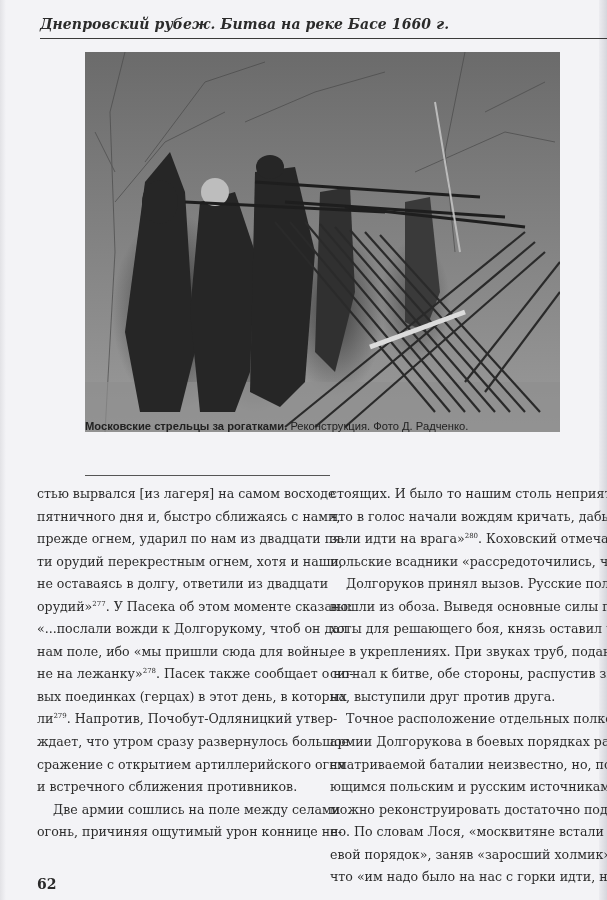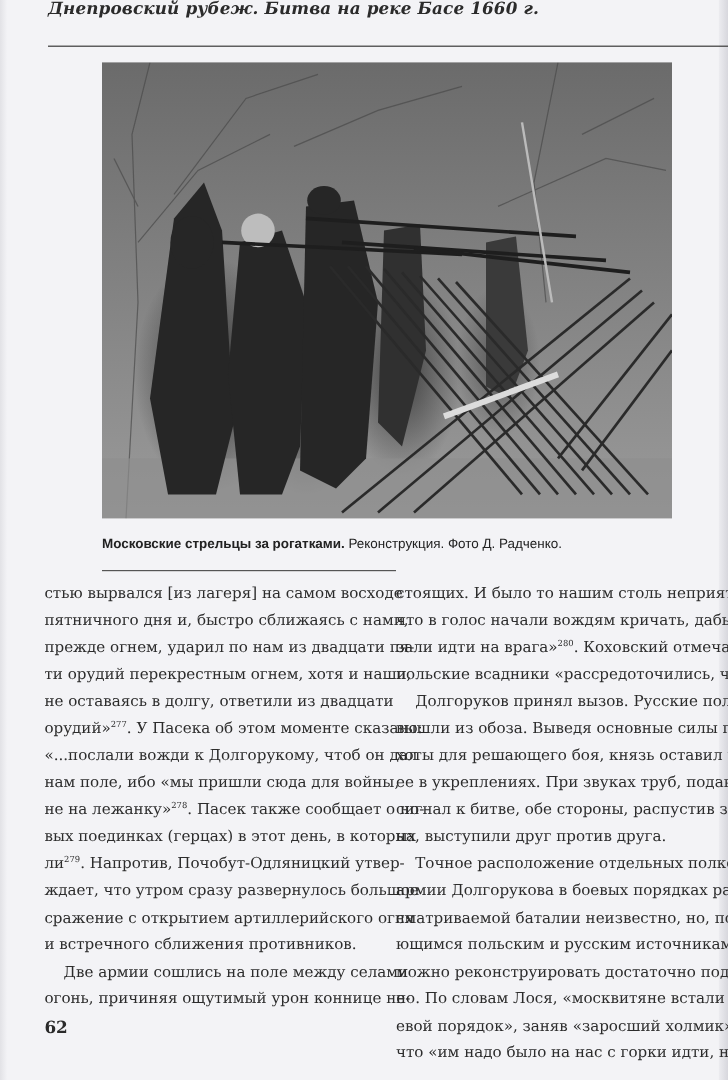--- a/index.html
+++ b/index.html
@@ -12,63 +12,63 @@
   }
   .page-shade {
     position: absolute; right: 0; top: 0; width: 8px; height: 900px;
     background: linear-gradient(to right, #ececf0, #d6d6dc);
   }
   .left-shade {
     position: absolute; left: 0; top: 0; width: 6px; height: 900px;
     background: linear-gradient(to right, #e2e2e6, #f3f3f6);
   }
   .running-header {
-    position: absolute; left: 40px; top: 0; width: 567px;
+    position: absolute; left: 40px; top: 16px; width: 567px;
     font-family: "DejaVu Serif", "Liberation Serif", serif;
     font-style: italic; font-weight: bold;
     font-size: 14px; color: #2b2b2b; letter-spacing: 0.1px;
   }
   .header-rule {
     position: absolute; left: 40px; top: 38px; width: 567px; height: 1px;
     background: #3a3a3a;
   }
   .photo {
     position: absolute; left: 85px; top: 52px; width: 475px; height: 380px;
     background:
       radial-gradient(ellipse 90px 140px at 90px 260px, rgba(30,30,30,0.85), rgba(30,30,30,0) 70%),
       radial-gradient(ellipse 70px 130px at 170px 270px, rgba(35,35,35,0.8), rgba(35,35,35,0) 70%),
       radial-gradient(ellipse 70px 120px at 250px 260px, rgba(40,40,40,0.75), rgba(40,40,40,0) 70%),
       radial-gradient(ellipse 50px 90px at 330px 250px, rgba(55,55,55,0.6), rgba(55,55,55,0) 70%),
       linear-gradient(to bottom, #6b6b6b 0%, #7e7e7e 40%, #8c8c8c 70%, #9a9a9a 100%);
     overflow: hidden;
   }
   .photo svg { position: absolute; left: 0; top: 0; }
   .caption {
-    position: absolute; left: 85px; top: 448px; width: 480px;
+    position: absolute; left: 85px; top: 420px; width: 480px;
     font-family: "Liberation Sans", "DejaVu Sans", sans-serif;
     font-size: 11.2px; color: #222;
   }
   .caption b { font-weight: bold; }
   .col-rule {
     position: absolute; left: 85px; top: 475px; width: 245px; height: 1px;
     background: #555;
   }
   .column {
     position: absolute; top: 483px;
     font-size: 12.6px; line-height: 22.55px;
     color: #2c2c2c;
   }
   .col-left { left: 37px; width: 270px; }
   .col-right { left: 330px; width: 271px; }
   .line { display: block; white-space: nowrap; text-align: justify; text-align-last: justify; height: 22.55px; }
   .line.last { text-align-last: left; }
   .line.indent { padding-left: 16px; }
   sup { font-size: 7px; vertical-align: 5px; line-height: 0; }
   .page-number {
-    position: absolute; left: 37px; top: 849px;
+    position: absolute; left: 37px; top: 876px;
     font-size: 14px; font-weight: bold; color: #2a2a2a;
   }
 </style>
 </head>
 <body>
 
 <div class="left-shade"></div>
 <div class="page-shade"></div>
 
 <div class="running-header">Днепровский рубеж. Битва на реке Басе 1660 г.</div>

